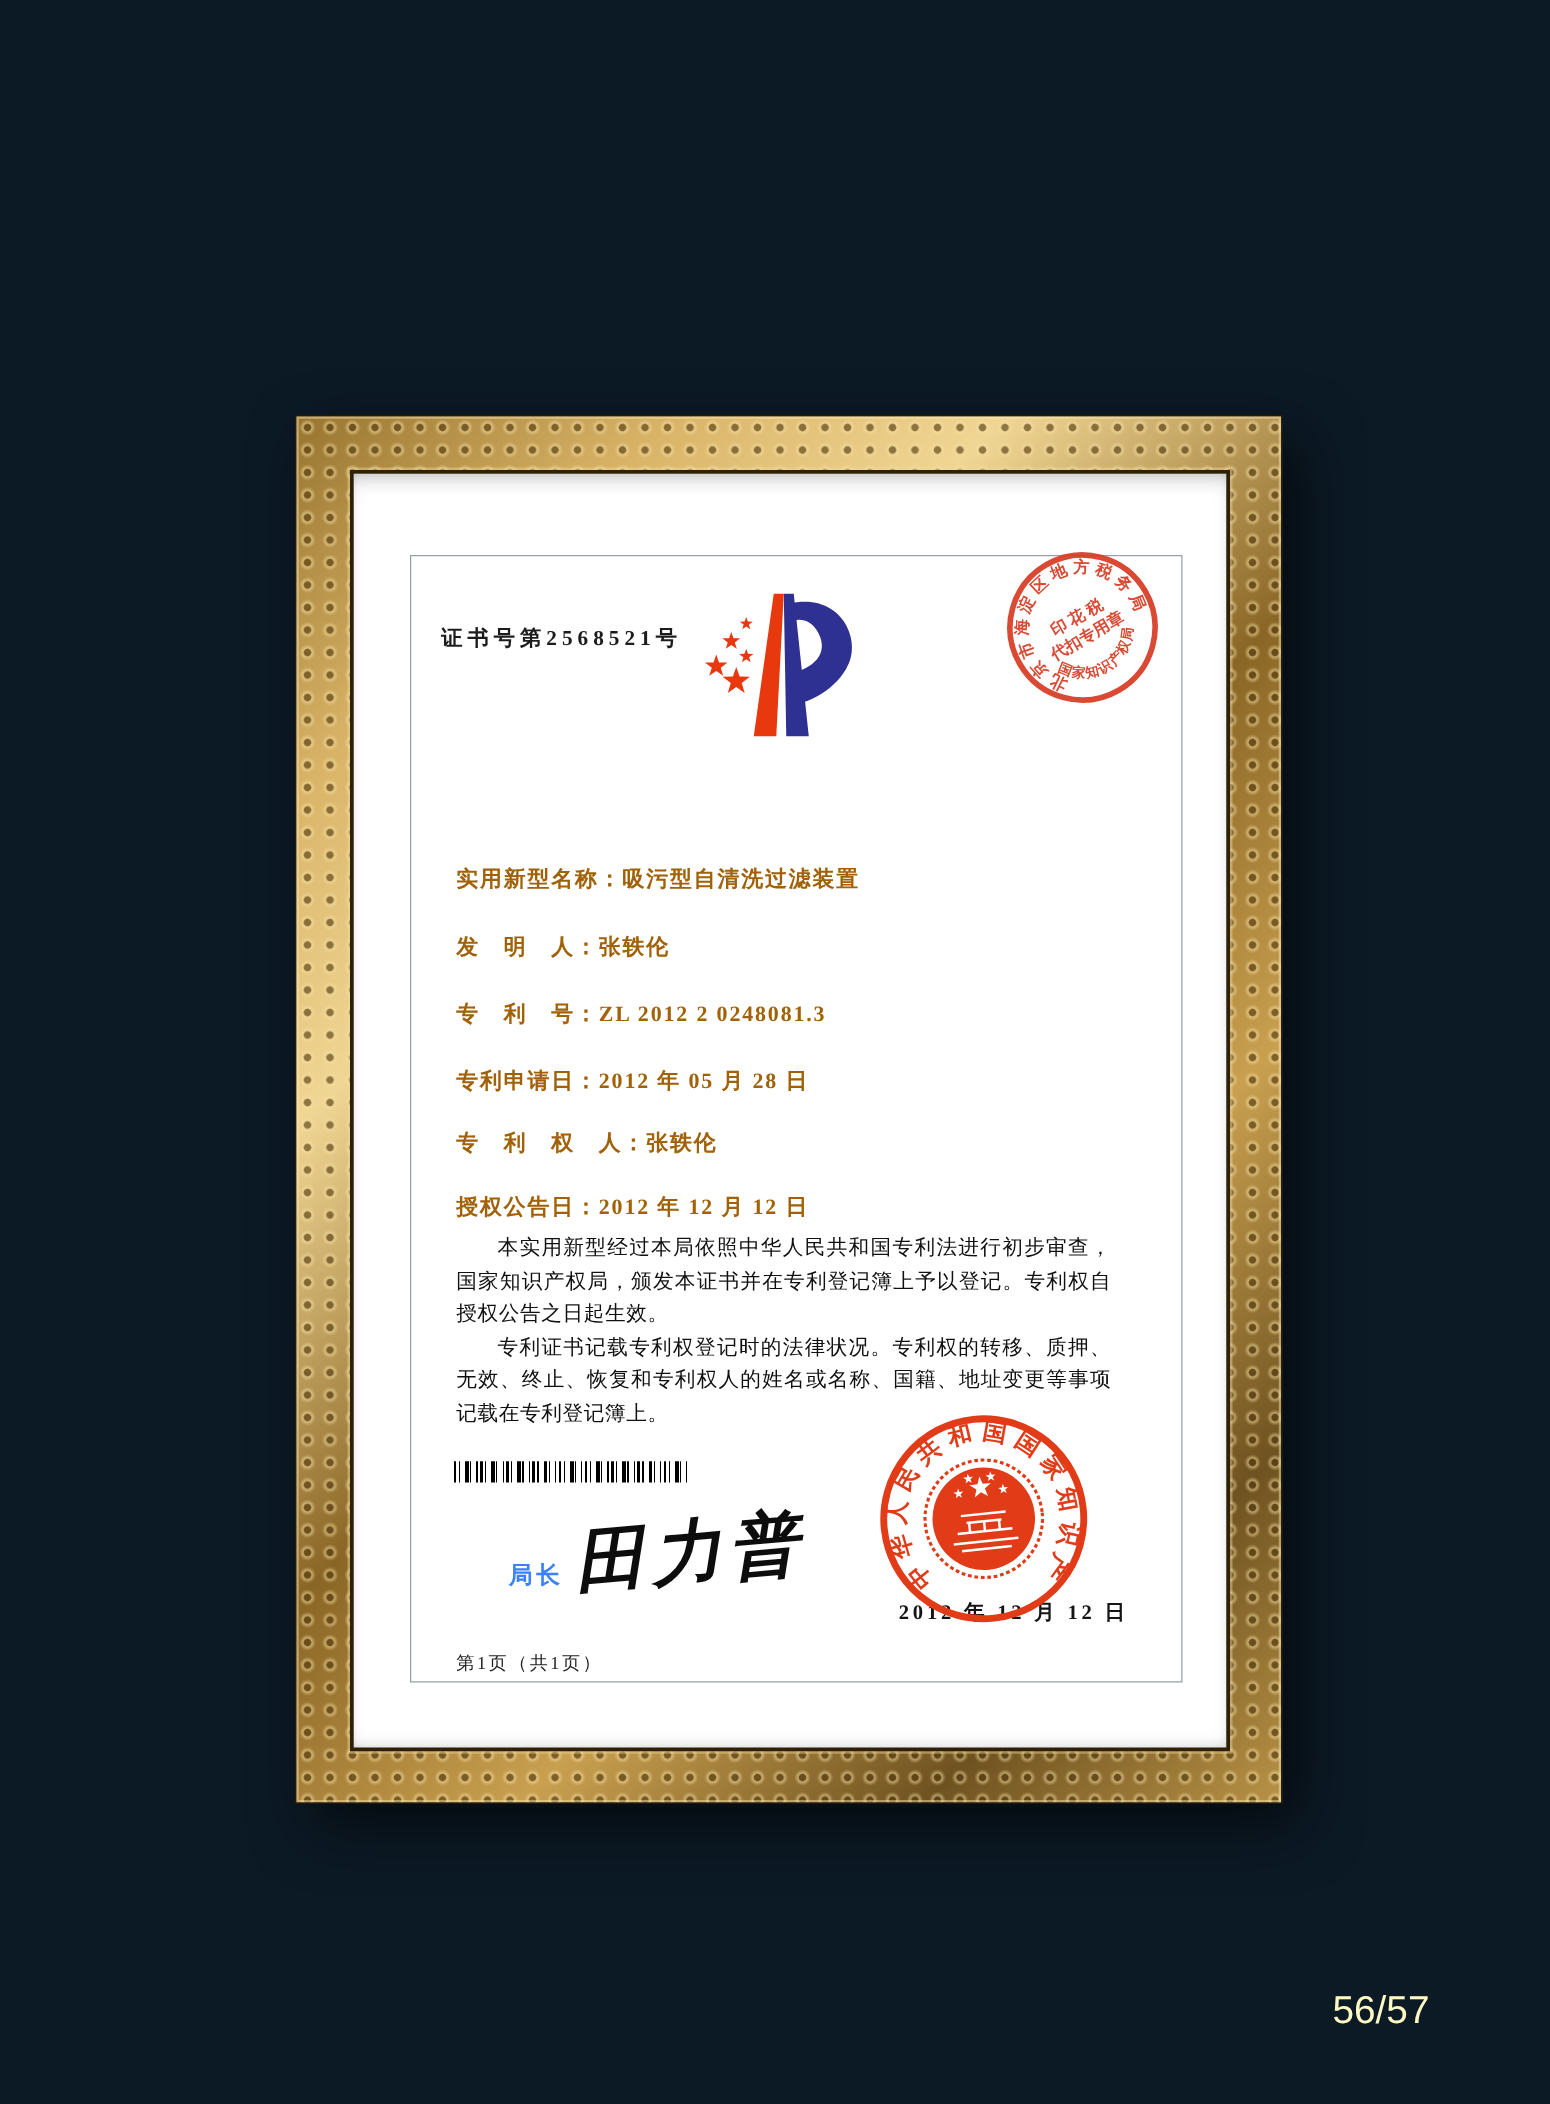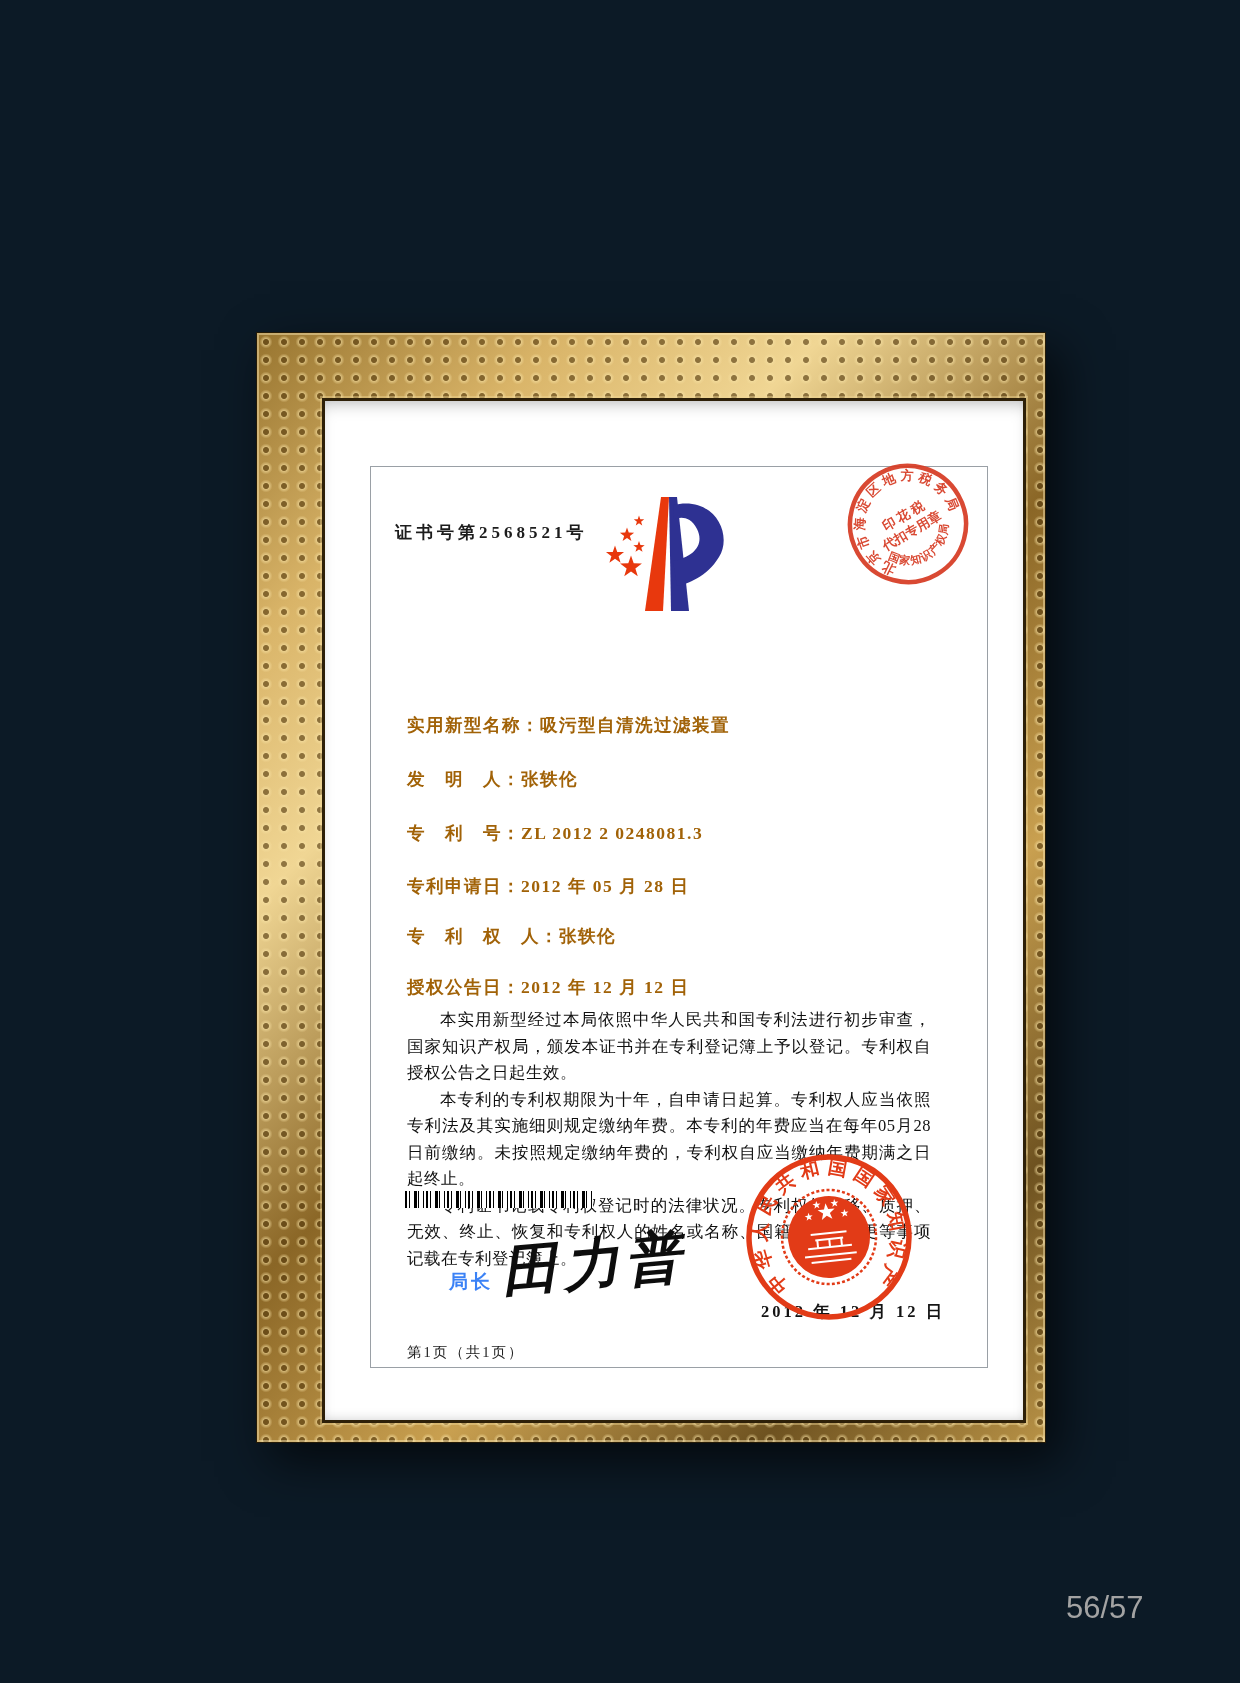--- a/index.html
+++ b/index.html
@@ -17,22 +17,22 @@
     font-family:"Liberation Sans","DejaVu Sans",sans-serif;
     font-weight:bold;font-size:62px;line-height:1;color:#e60012;letter-spacing:3px;
   }
   .heading .en{
     font-family:"Liberation Sans","DejaVu Sans",sans-serif;
     font-size:31px;color:#e60012;margin-top:8px;
   }
 
   
   .frame{
-    position:absolute;left:256px;top:332px;width:790px;height:1111px;
-    box-sizing:border-box;padding:68px;
+    position:absolute;left:236px;top:332px;width:790px;height:1111px;
+    box-sizing:border-box;padding:46px;
     background:
       radial-gradient(circle at 9px 9px, rgba(80,54,12,.60) 2.5px, rgba(246,224,162,.55) 3.5px, rgba(180,140,60,0) 6.5px) 0 0/18px 18px,
       linear-gradient(135deg,#97742f 0%,#d9b468 16%,#f0d694 30%,#8a6626 50%,#c9a050 68%,#6e5220 85%,#b89246 100%);
     border:1px solid #241a06;
     box-shadow: inset 0 0 0 2px rgba(255,238,186,.45), 14px 18px 46px rgba(0,0,0,.65);
   }
   .paper{
     position:relative;width:698px;height:1019px;background:#ffffff;
     box-shadow: 0 0 0 3px #2e2008, 0 0 0 5px rgba(240,215,150,.45),
                 inset 0 10px 18px -10px rgba(0,0,0,.35),
@@ -74,21 +74,21 @@
     color:#0d0d0d;transform:rotate(-5deg);letter-spacing:6px;white-space:nowrap;
   }
   .issue-date{position:absolute;left:436px;top:900px;font-size:16.5px;font-weight:600;letter-spacing:3px;color:#141414;white-space:nowrap;}
   .seal{position:absolute;left:418px;top:750px;width:172px;height:172px;}
   .page-footer{position:absolute;left:82px;top:942px;width:522px;font-size:14.5px;color:#222;letter-spacing:2px;}
 
   
   .page-number{
     position:absolute;left:1066px;top:1590px;
     font-family:"Liberation Sans","DejaVu Sans",sans-serif;
-    font-size:31px;color:#a3a3a3;
+    font-size:31px;color:#fef9c3;
   }
 </style>
 </head>
 <body>
 
 <div class="stage">
 
 
   <div class="frame">
     <div class="paper">
@@ -143,21 +143,20 @@
       </div>
       <div class="field f4">
         <span>专　利　权　人：</span><span>张轶伦</span>
       </div>
       <div class="field f5">
         <span>授权公告日：</span><span>2012 年 12 月 12 日</span>
       </div>
 
       <div class="paragraphs">
         <p>本实用新型经过本局依照中华人民共和国专利法进行初步审查，国家知识产权局，颁发本证书并在专利登记簿上予以登记。专利权自授权公告之日起生效。</p>
-        <p>本专利的专利权期限为十年，自申请日起算。专利权人应当依照专利法及其实施细则规定缴纳年费。本专利的年费应当在每年05月28日前缴纳。未按照规定缴纳年费的，专利权自应当缴纳年费期满之日起终止。</p>
         <p>专利证书记载专利权登记时的法律状况。专利权的转移、质押、无效、终止、恢复和专利权人的姓名或名称、国籍、地址变更等事项记载在专利登记簿上。</p>
       </div>
 
       <div class="barcode"></div>
 
       <div class="signer-label">局长</div>
       <div class="signature">田力普</div>
 
       <div class="issue-date">2012 年 12 月 12 日</div>
 

